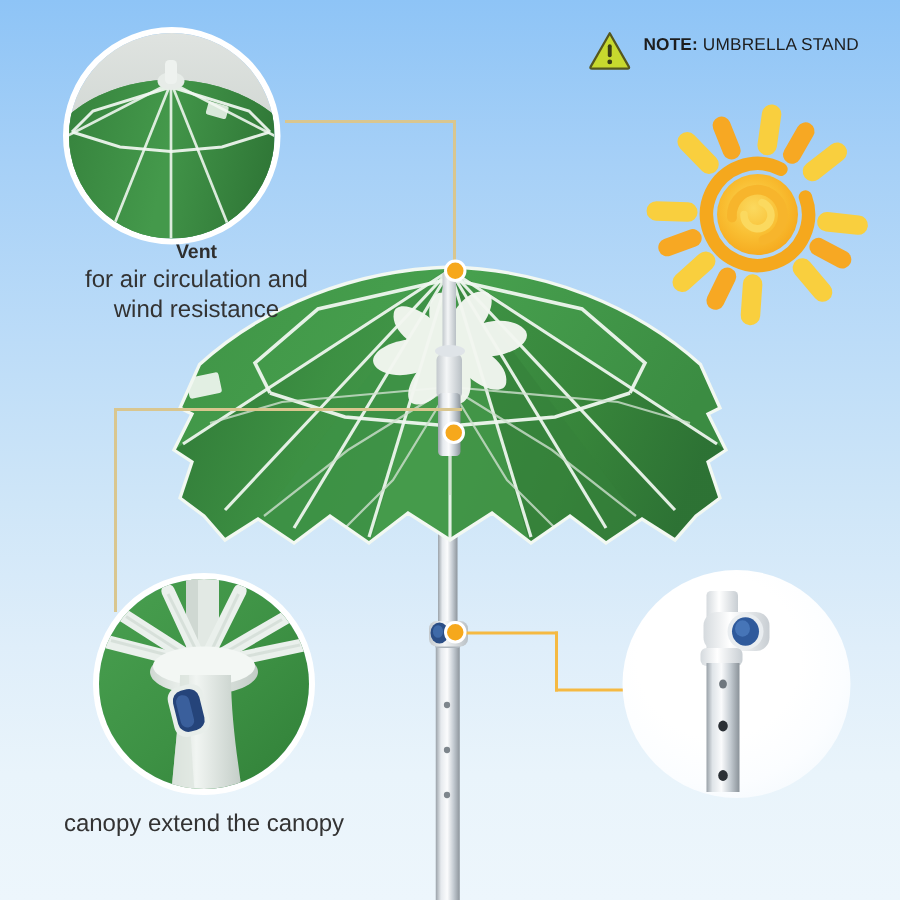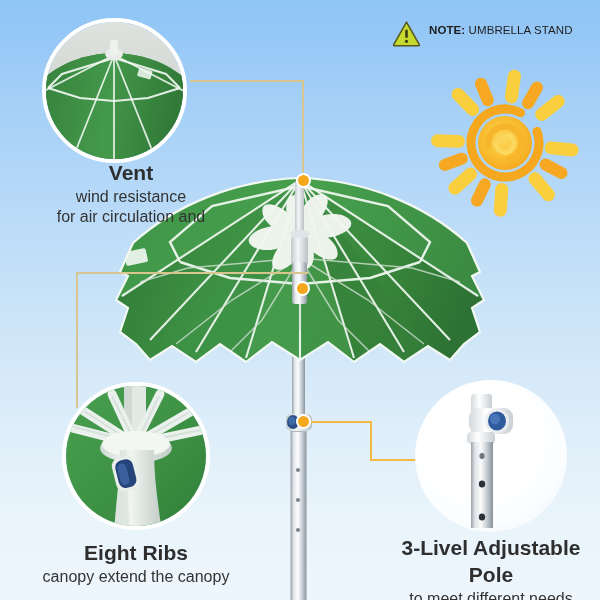--- a/index.html
+++ b/index.html
@@ -58,21 +58,21 @@
   }
 
   
   .caption {
     position: absolute;
     text-align: center;
     color: #333333;
     line-height: 1.28;
   }
   .caption .t1 {
-    font-size: 21px;
+    font-size: 13px;
     font-weight: bold;
     display: block;
     color: #2e2e2e;
   }
   .caption .t2 {
     font-size: 16px;
     display: block;
     color: #333333;
   }
 
@@ -347,22 +347,22 @@
         <path d="M2 66 L 34 76 L 68 79 L 102 76 L 134 66"></path>
       </g>
       <rect x="92" y="47" width="14" height="9" rx="1.5" fill="#f5f9f5" opacity=".85" transform="rotate(16 99 51)"></rect>
       <ellipse cx="68" cy="32" rx="9" ry="6" fill="#e7ece8"></ellipse>
       <rect x="64" y="18" width="8" height="16" rx="3" fill="#eef2ef"></rect>
     </svg>
   </div>
 
   <div class="caption" style="left:32px; top:160px; width:198px;">
     <span class="t1">Vent</span>
+    <span class="t2">for air circulation and</span>
     <span class="t2">wind resistance</span>
-    <span class="t2">for air circulation and</span>
   </div>
 
   <div class="callout" style="left:62px; top:382px; width:148px; height:148px;">
     <svg width="140" height="140" viewBox="0 0 140 140">
       <defs>
         <linearGradient id="ribGreen" x1="0" y1="0" x2="1" y2="1">
           <stop offset="0%" stop-color="#49a050"></stop>
           <stop offset="55%" stop-color="#3d9144"></stop>
           <stop offset="100%" stop-color="#318038"></stop>
         </linearGradient>
@@ -402,21 +402,20 @@
 
       <g transform="rotate(-14 62 84)">
         <rect x="47" y="70" width="24" height="34" rx="8" fill="#e8eeea"></rect>
         <rect x="50" y="73" width="18" height="28" rx="7" fill="#25447a"></rect>
         <rect x="52" y="76" width="9" height="22" rx="4.5" fill="#3a5f9c"></rect>
       </g>
     </svg>
   </div>
 
   <div class="caption" style="left:36px; top:540px; width:200px;">
-    <span class="t1">Eight Ribs</span>
     <span class="t2">canopy extend the canopy</span>
   </div>
 
   <div class="callout-plain" style="left:415px; top:380px; width:152px; height:152px;">
     <svg width="152" height="152" viewBox="0 0 152 152">
       <defs>
         <linearGradient id="poleDetail" x1="0" y1="0" x2="1" y2="0">
           <stop offset="0%" stop-color="#99a1a8"></stop>
           <stop offset="18%" stop-color="#dfe4e8"></stop>
           <stop offset="45%" stop-color="#fafbfc"></stop>
@@ -440,18 +439,14 @@
       <rect x="52" y="52" width="28" height="12" rx="4" fill="url(#topSleeve)"></rect>
 
       <rect x="56" y="62" width="22" height="86" fill="url(#poleDetail)"></rect>
 
       <ellipse cx="67" cy="76" rx="2.6" ry="3" fill="#6f777e"></ellipse>
       <ellipse cx="67" cy="104" rx="3.2" ry="3.6" fill="#2b3035"></ellipse>
       <ellipse cx="67" cy="137" rx="3.2" ry="3.6" fill="#2b3035"></ellipse>
     </svg>
   </div>
 
-  <div class="caption" style="left:388px; top:535px; width:206px;">
-    <span class="t1">3-Livel Adjustable Pole</span>
-    <span class="t2">to meet different needs</span>
-  </div>
 
 </div>
 
 </body></html>

